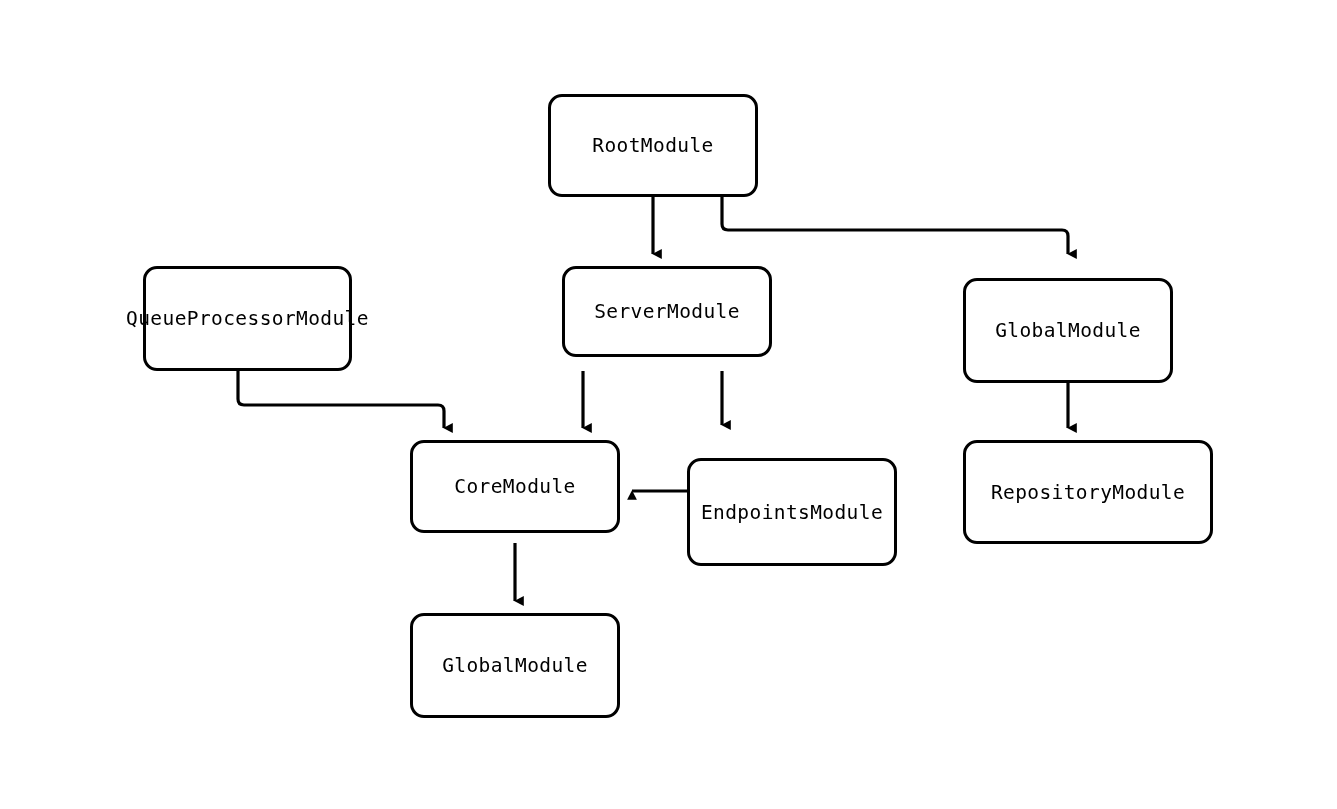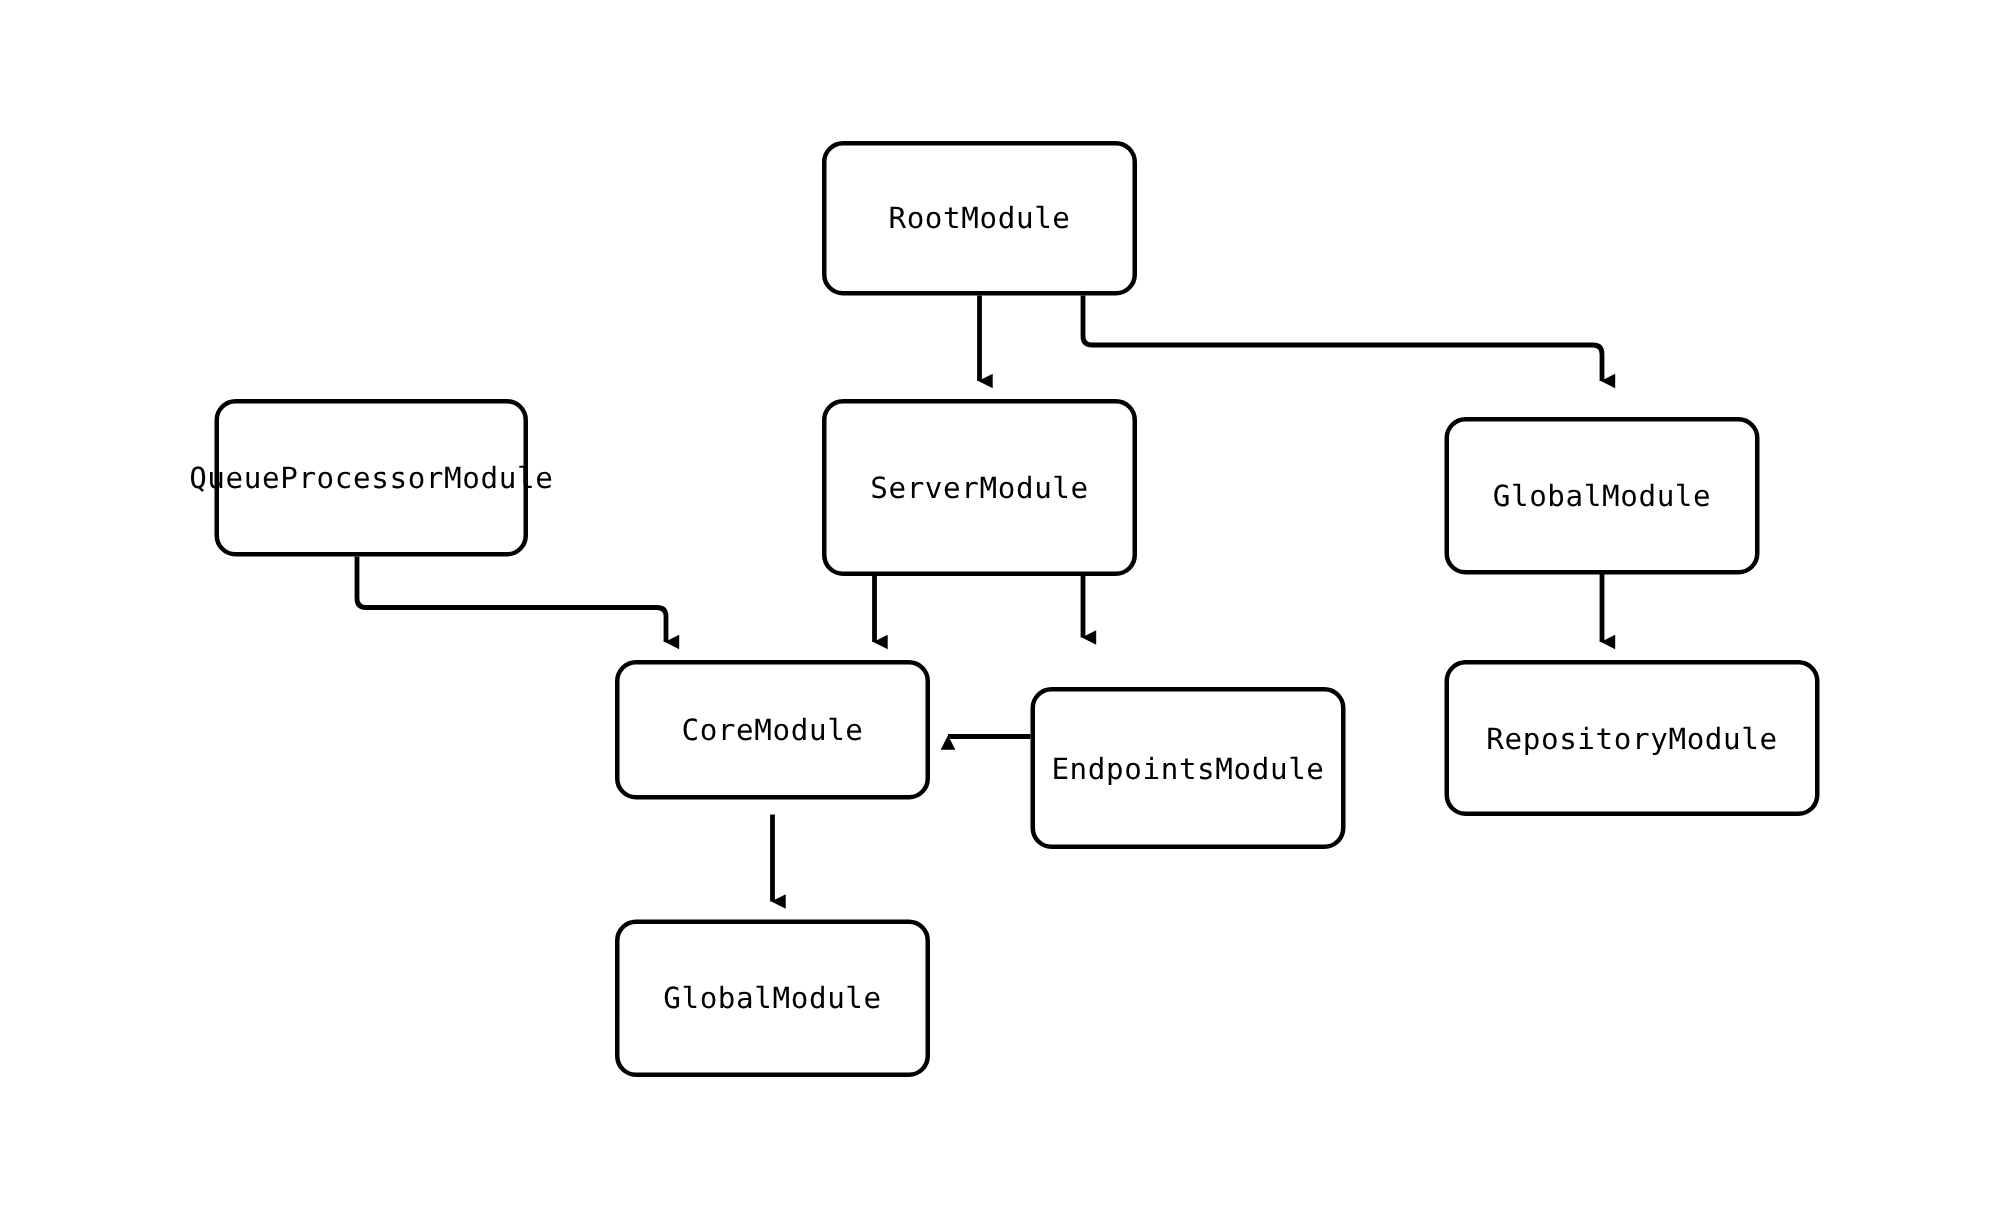--- a/index.html
+++ b/index.html
@@ -74,21 +74,21 @@
   <div class="node" style="left: 548px; top: 94px; width: 210px; height: 103px;">
     <div class="node-line">Root</div>
     <div class="node-line">Module</div>
   </div>
 
   <div class="node" style="left: 133px; top: 266px; width: 209px; height: 105px; margin-left: 10px;">
     <div class="node-line">QueueProcessor</div>
     <div class="node-line">Module</div>
   </div>
 
-  <div class="node" style="left: 548px; top: 266px; width: 210px; height: 118px;">
+  <div class="node" style="left: 562px; top: 266px; width: 210px; height: 91px;">
     <div class="node-line">Server</div>
     <div class="node-line">Module</div>
   </div>
 
   <div class="node" style="left: 963px; top: 278px; width: 210px; height: 105px;">
     <div class="node-line">Global</div>
     <div class="node-line">Module</div>
   </div>
 
   <div class="node" style="left: 410px; top: 440px; width: 210px; height: 93px;">

